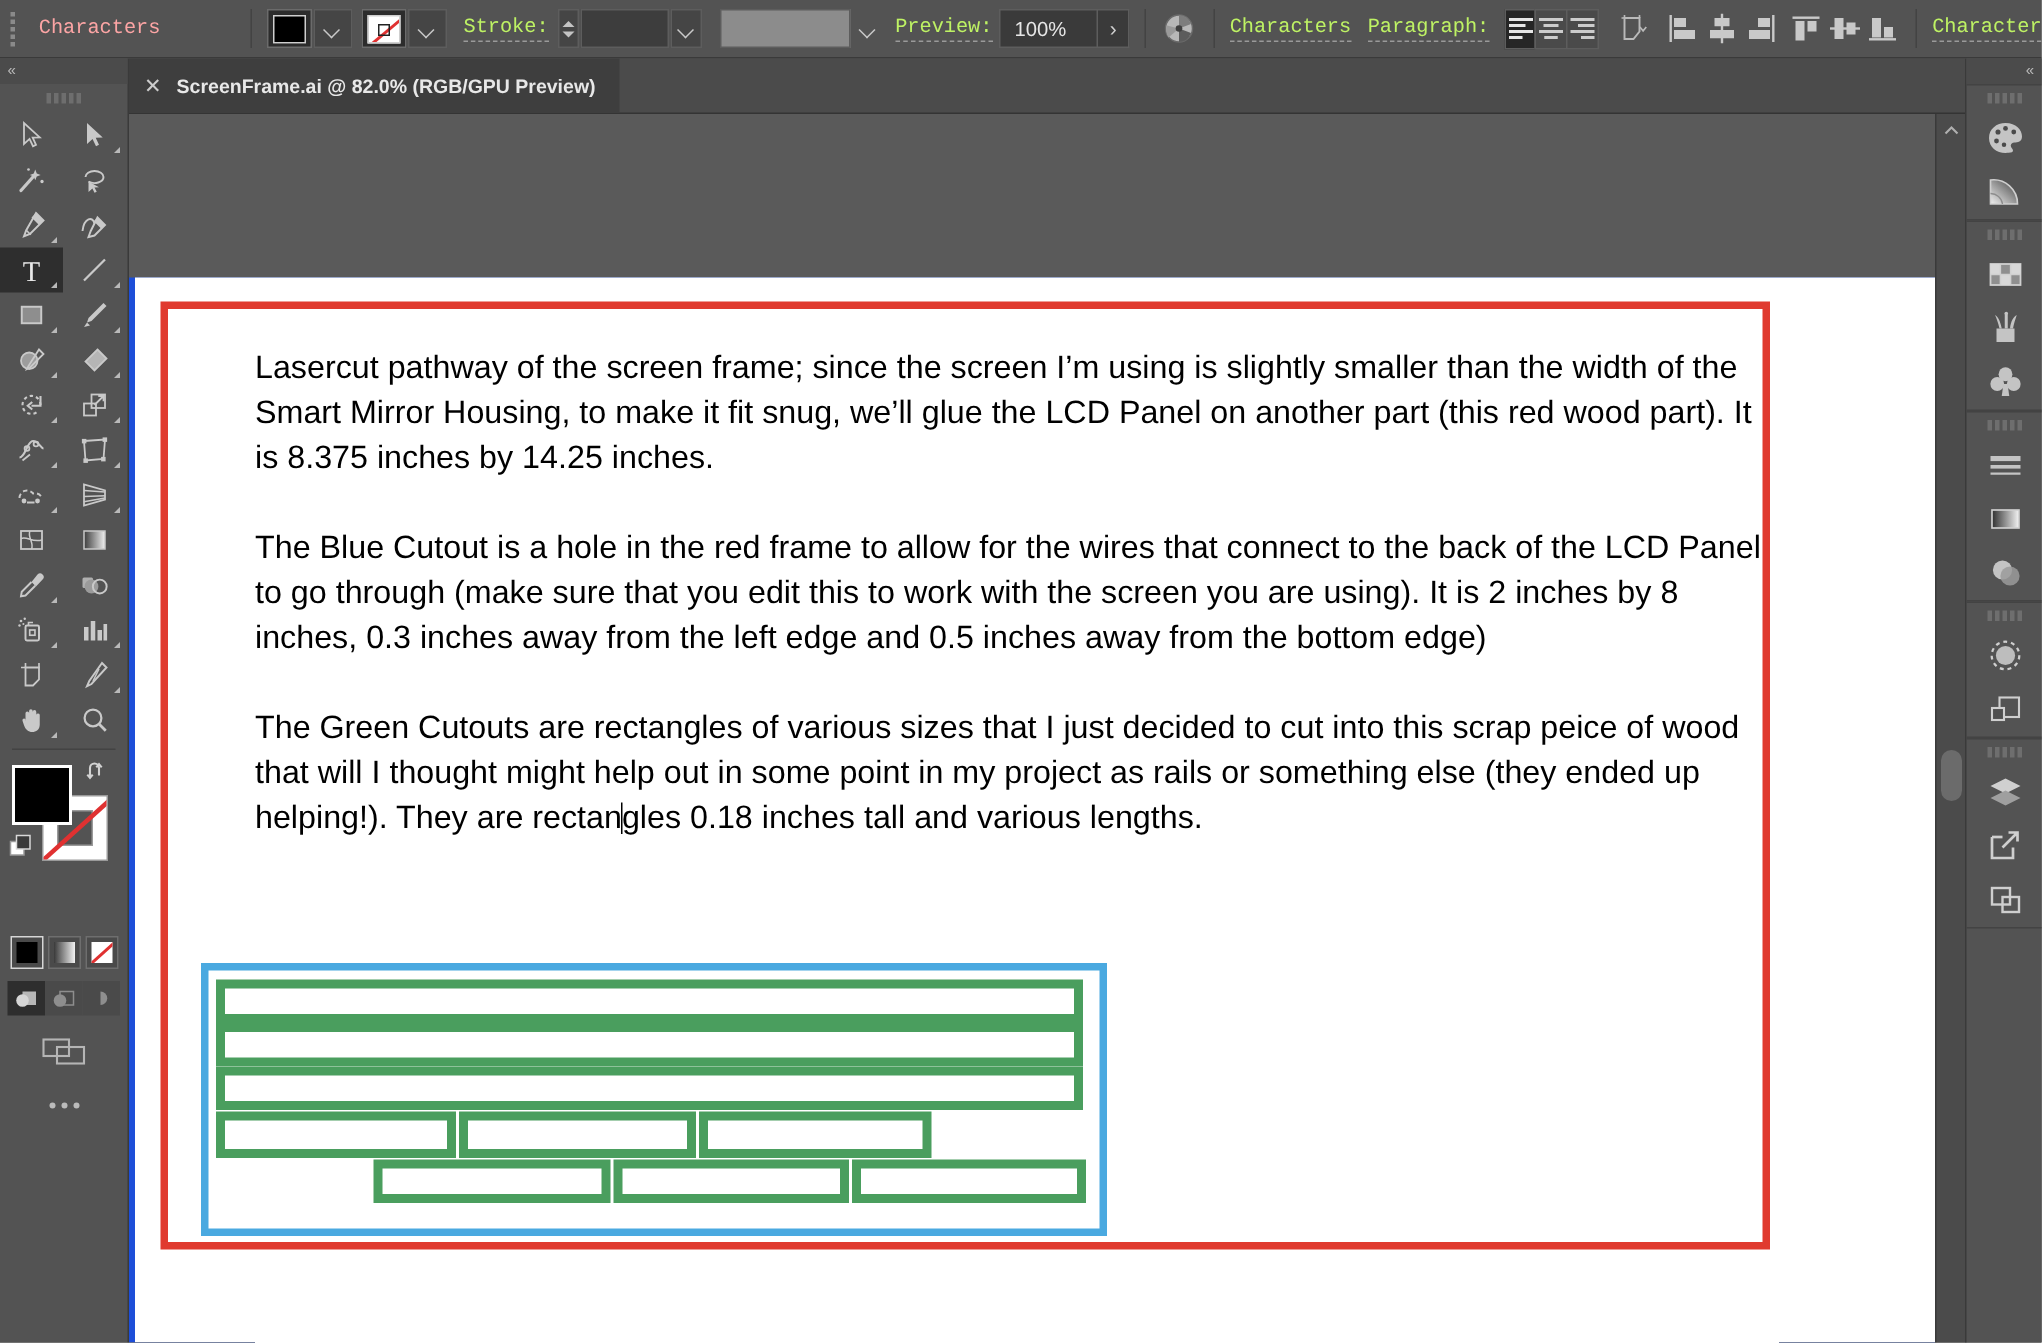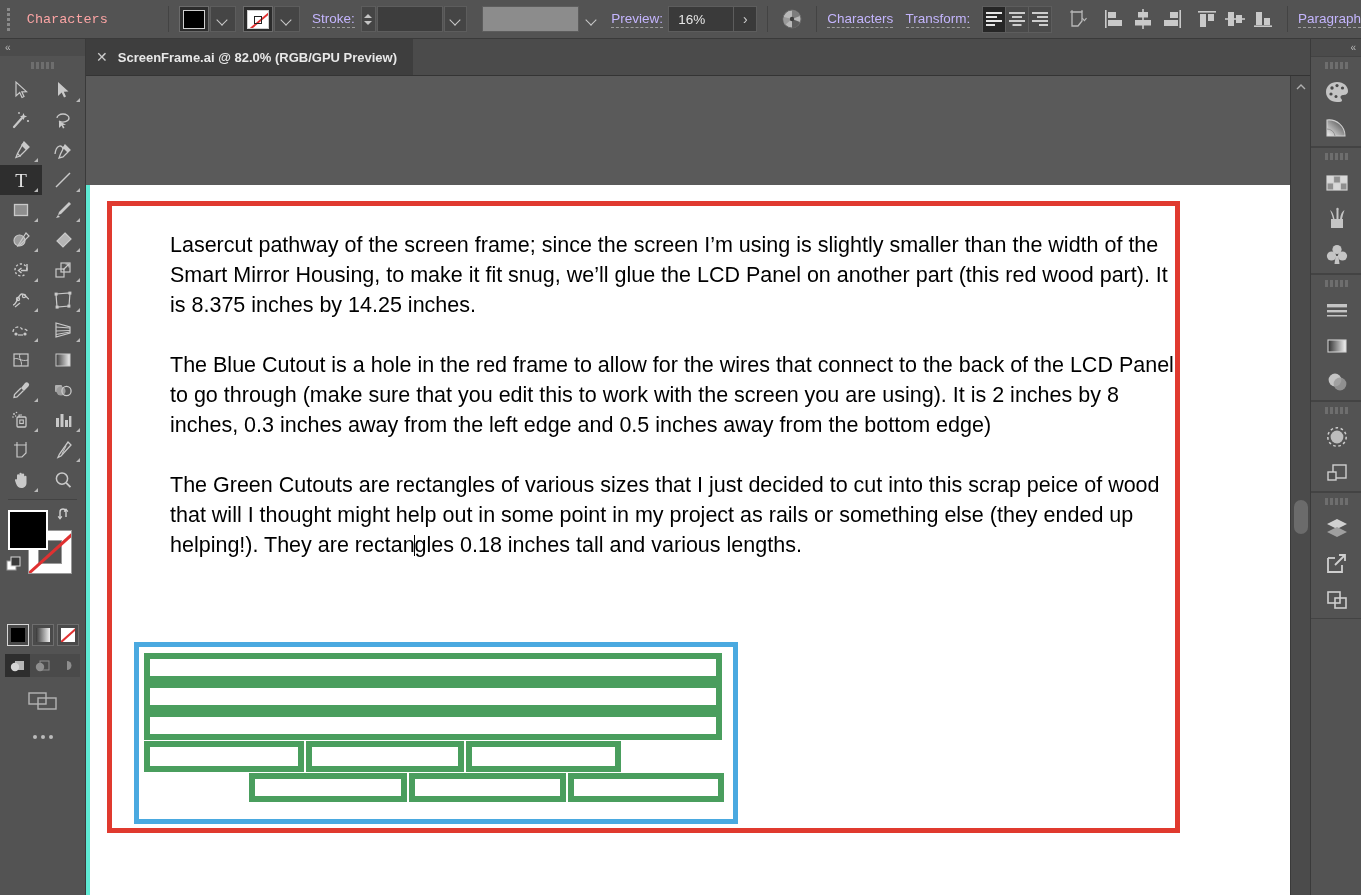--- a/index.html
+++ b/index.html
@@ -52,22 +52,22 @@
     display:flex; align-items:center; justify-content:center; box-sizing:border-box;
     margin-left:1px; cursor:default;
   }
   .chev { width:9px; height:9px; position:relative; }
   .chev::after {
     content:""; position:absolute; left:0; top:1px; width:7px; height:7px;
     border-right:1.6px solid #c9c9c9; border-bottom:1.6px solid #c9c9c9;
     transform: rotate(45deg);
   }
   .ul-label {
-    color:#c4b5fd; font-size:13.5px; border-bottom:1px dashed #9a9a9a;
-    padding-bottom:1px; white-space:nowrap;
+    color:#bef264; font-size:13.5px; border-bottom:1px dashed #9a9a9a;
+    padding-bottom:1px; white-space:nowrap;font-family:Liberation Mono, monospace;
   }
   .stepper {
     width:17px; height:26px; background:#454545; border:1px solid #5d5d5d;
     box-sizing:border-box; display:flex; flex-direction:column;
     align-items:center; justify-content:center; gap:3px; margin-left:6px;
   }
   .stepper .up, .stepper .dn { width:0;height:0;border-left:4px solid transparent;border-right:4px solid transparent; }
   .stepper .up { border-bottom:4px solid #c4c4c4; }
   .stepper .dn { border-top:4px solid #c4c4c4; }
   .field-dark {
@@ -175,21 +175,21 @@
   .drawbox.on { background:#2e2e2e; }
   .screenmode { display:flex; justify-content:center; margin-top:12px; }
   .dots3 {
     display:flex; justify-content:center; gap:4px; margin-top:22px;
   }
   .dots3 i { width:4px; height:4px; border-radius:50%; background:#bbbbbb; }
 
   
   .canvaswrap {
     position:absolute; left:86px; top:76px; width:1204px; height:819px;
-    background:#5eead4; overflow:hidden;
+    background:#1d4ed8; overflow:hidden;
   }
   .artboard {
     position:absolute; left:4px; top:109px; width:1200px; height:710px;
     background:#ffffff;
   }
   .redframe {
     position:absolute; left:17px; top:16px; width:1073px; height:632px;
     border:5px solid #e03a2f; box-sizing:border-box; background:#ffffff;
   }
   .doctext {
@@ -301,40 +301,40 @@
 
     <div style="width:16px;"></div>
     <div class="field-gray" style="width:110px;"></div>
     <div class="chev-btn" style="background:transparent;border:none;">
         <span class="chev"></span>
       </div>
 
     <div style="width:10px;"></div>
     <div class="ul-label">Preview:</div>
     <div style="width:6px;"></div>
-    <div class="opacity-val">16%</div>
+    <div class="opacity-val">100%</div>
     <div class="arrow-btn">›</div>
 
     <div class="ctrl-sep"></div>
 
     <div class="plain-btn">
       <svg class="ic" width="22" height="22" viewBox="0 0 22 22">
         <circle cx="11" cy="11" r="9" fill="#b8b8b8" stroke="#6a6a6a"></circle>
         <path d="M11 11 L11 2 A9 9 0 0 1 19 8 Z" fill="#7d7d7d"></path>
         <path d="M11 11 L19 14 A9 9 0 0 1 11 20 Z" fill="#5c5c5c"></path>
         <path d="M11 11 L4 17 A9 9 0 0 1 3 9 Z" fill="#9a9a9a"></path>
         <circle cx="11" cy="11" r="2.2" fill="#3f3f3f"></circle>
       </svg>
     </div>
 
     <div class="ctrl-sep"></div>
 
     <div class="ul-label">Characters</div>
     <div style="width:14px;"></div>
-    <div class="ul-label">Transform:</div>
+    <div class="ul-label">Paragraph:</div>
 
     <div style="width:14px;"></div>
 
     <div class="align-btn active">
       <svg class="ic" width="18" height="16" viewBox="0 0 18 16">
         <rect x="1" y="1" width="16" height="2" fill="#e6e6e6"></rect>
         <rect x="1" y="5" width="11" height="2" fill="#e6e6e6"></rect>
         <rect x="1" y="9" width="16" height="2" fill="#e6e6e6"></rect>
         <rect x="1" y="13" width="9" height="2" fill="#e6e6e6"></rect>
       </svg>
@@ -408,21 +408,21 @@
     </div>
     <div class="plain-btn">
       <svg class="ic" width="24" height="20" viewBox="0 0 24 20">
         <rect x="3" y="16.4" width="18" height="1.6" fill="#c9c9c9"></rect>
         <rect x="5" y="3" width="6" height="13" fill="#c9c9c9"></rect>
         <rect x="13" y="9" width="6" height="7" fill="#c9c9c9"></rect>
       </svg>
     </div>
 
     <div class="ctrl-sep"></div>
-    <div class="ul-label">Paragraph</div>
+    <div class="ul-label">Character</div>
   </div>
 
   <div class="tabstrip">
     <div class="doctab">
       <span class="tab-close">✕</span>
       <span>ScreenFrame.ai @ 82.0% (RGB/GPU Preview)</span>
     </div>
   </div>
 
   <div class="lefttools">

